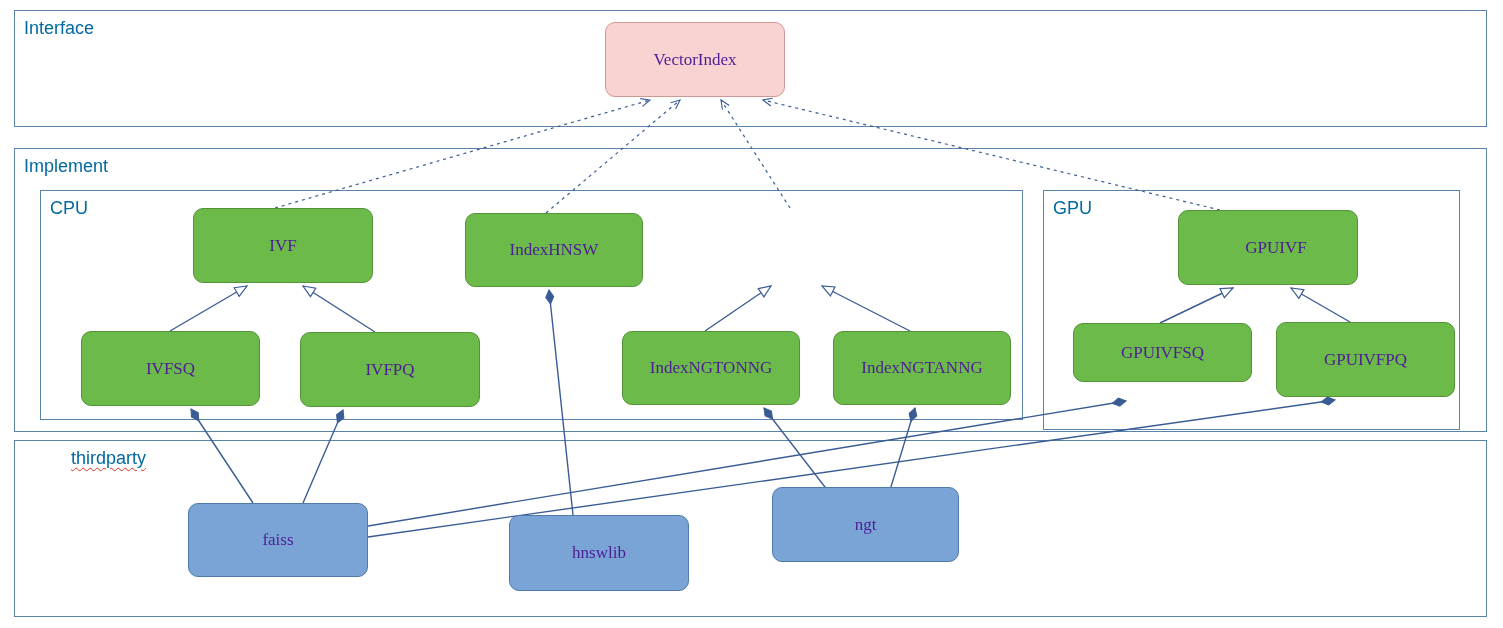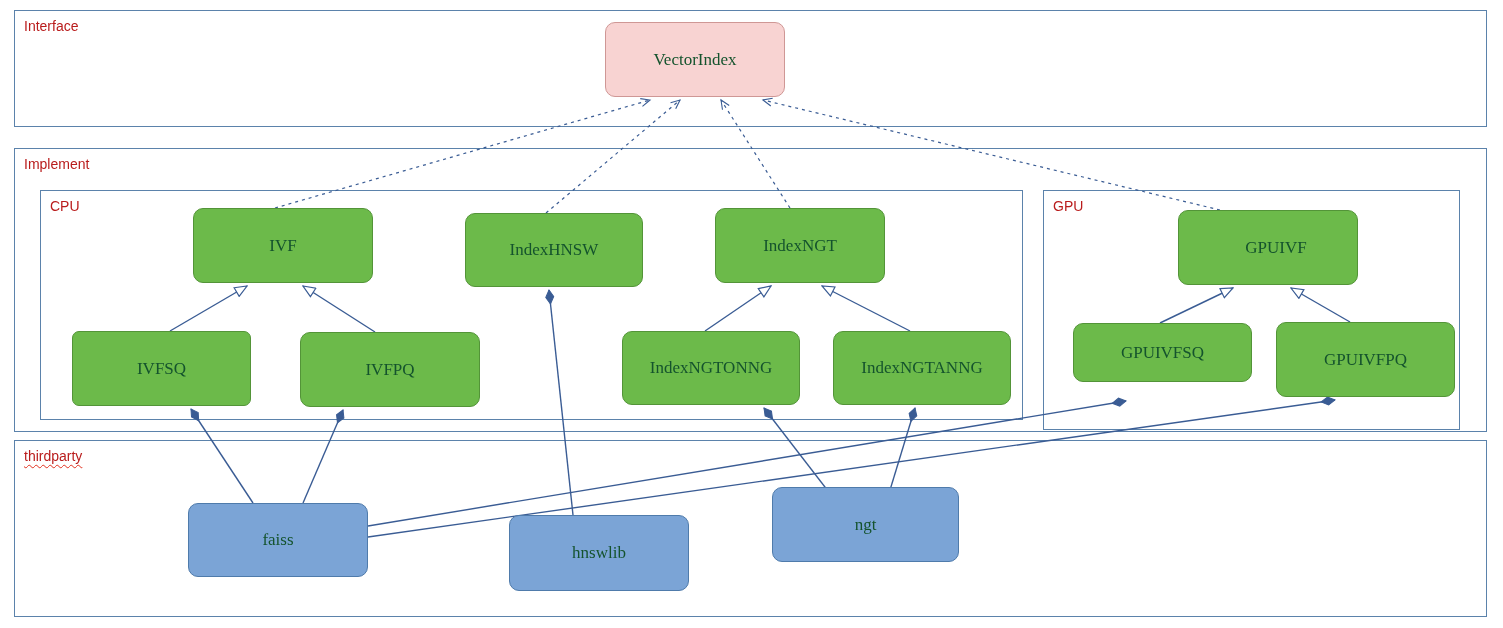--- a/index.html
+++ b/index.html
@@ -16,39 +16,40 @@
 
   .group {
     position: absolute;
     border: 1.6px solid #5b82ab;
     background: transparent;
   }
   .group-label {
     position: absolute;
     top: 7px;
     left: 9px;
-    font-size: 14px;
-    color: #b91c1c;
+    font-size: 18px;
+    color: #0369a1;
     white-space: nowrap;
   }
   .wavy {
     text-decoration: underline wavy #e0301e;
     text-decoration-thickness: 1px;
     text-underline-offset: 3px;
+    margin-left: 47px;
   }
 
   .node {
     position: absolute;
     display: flex;
     align-items: center;
     justify-content: center;
     border-radius: 10px;
     font-family: "Liberation Serif", serif;
     font-size: 17px;
-    color: #14532d;
+    color: #4c1d95;
     text-align: left;
   }
   .node.pink  { background: #f8d3d2; border: 1.5px solid #cf9795; }
   .node.green { background: #6cba4a; border: 1.5px solid #539438; margin-left: 8px; }
   .node.blue  { background: #7ba4d6; border: 1.5px solid #4f7bab; }
 
   svg.edges {
     position: absolute;
     left: 0; top: 0;
     width: 1503px;
@@ -122,25 +123,22 @@
   </div>
 
   <div class="node green" style="left:185px; top:208px; width:180px; height:75px;">
     <span>IVF</span>
   </div>
 
   <div class="node green" style="left:457px; top:213px; width:178px; height:74px;">
     <span>IndexHNSW</span>
   </div>
 
-  <div class="node green" style="left:707px; top:208px; width:170px; height:75px;">
-    <span>IndexNGT</span>
-  </div>
 
-  <div class="node green" style="left:64px; top:331px; width:179px; height:75px;border-radius:7px;">
+  <div class="node green" style="left:73px; top:331px; width:179px; height:75px;">
     <span>IVFSQ</span>
   </div>
 
   <div class="node green" style="left:292px; top:332px; width:180px; height:75px;">
     <span>IVFPQ</span>
   </div>
 
   <div class="node green" style="left:614px; top:331px; width:178px; height:74px;">
     <span>IndexNGTONNG</span>
   </div>

